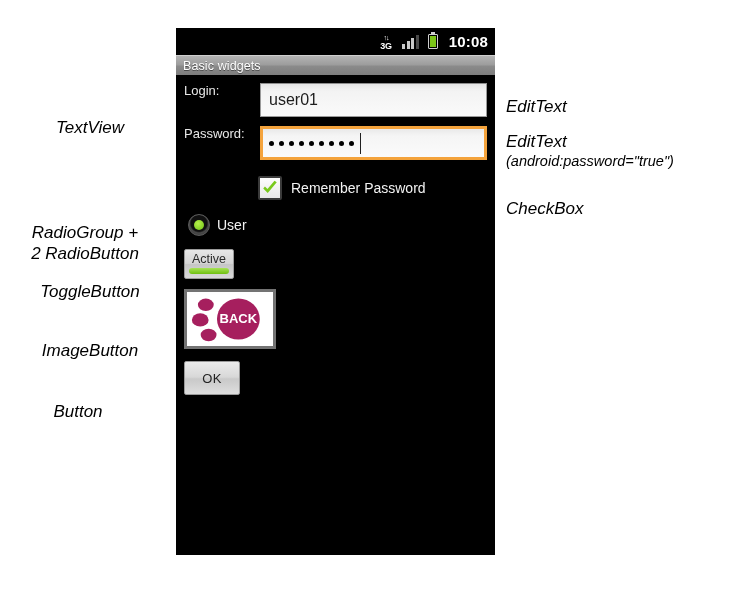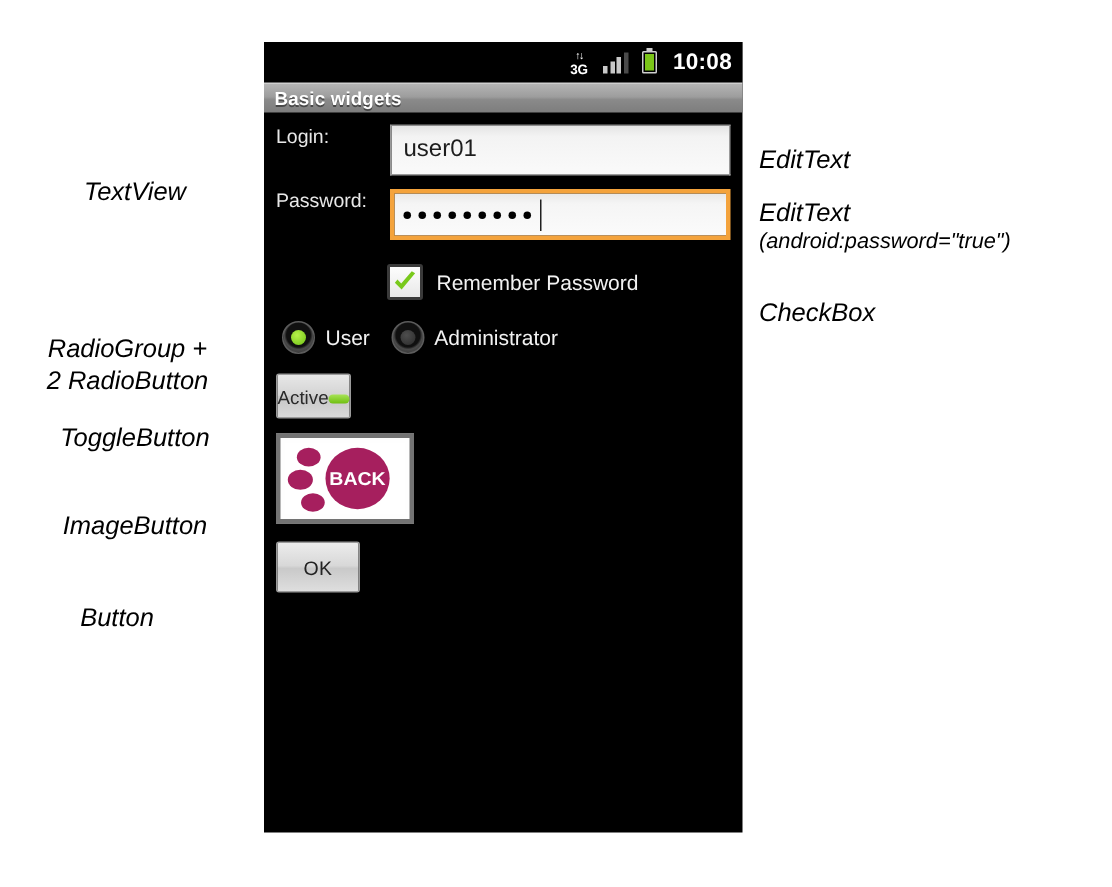--- a/index.html
+++ b/index.html
@@ -108,21 +108,21 @@
     background: linear-gradient(to bottom, #b4b4b4 0%, #9d9d9d 45%, #8a8a8a 55%, #7d7d7d 100%);
     border-top: 1px solid #cfcfcf;
     display: flex;
     align-items: center;
     padding-left: 7px;
     box-sizing: border-box;
   }
   #title-bar-text {
     color: #ffffff;
     font-size: 12.5px;
-    font-weight: bold;
+    font-weight: normal;
     letter-spacing: 0.1px;
     text-shadow: 0 1px 0 rgba(0,0,0,0.45);
   }
 
   
   #content { padding: 0; }
 
   .field-row {
     display: flex;
     align-items: flex-start;
@@ -232,21 +232,21 @@
   
   #row-toggle { margin-top: 13px; padding-left: 8px; }
   #toggle-button {
     width: 50px;
     height: 30px;
     box-sizing: border-box;
     background: linear-gradient(to bottom, #e7e7e7 0%, #d4d4d4 48%, #c6c6c6 52%, #d9d9d9 100%);
     border: 1px solid #9b9b9b;
     border-radius: 2px;
     display: flex;
-    flex-direction: row;
+    flex-direction: column;
     align-items: center;
     justify-content: flex-start;
     padding-top: 2px;
   }
   #toggle-button-label {
     font-size: 12.5px;
     color: #2a2a2a;
     line-height: 14px;
   }
   #toggle-indicator {
@@ -390,26 +390,20 @@
       <span id="checkbox-label">Remember Password</span>
     </div>
 
     <div id="row-radio">
       <span class="radio-item">
         <span class="radio-outer">
           <span class="radio-dot on"></span>
         </span>
         <span class="radio-label">User</span>
       </span>
-      <span class="radio-item">
-        <span class="radio-outer">
-          <span class="radio-dot off"></span>
-        </span>
-        <span class="radio-label">Administrator</span>
-      </span>
     </div>
 
     <div id="row-toggle">
       <div id="toggle-button">
         <span id="toggle-button-label">Active</span>
         <span id="toggle-indicator"></span>
       </div>
     </div>
 
     <div id="row-image">

